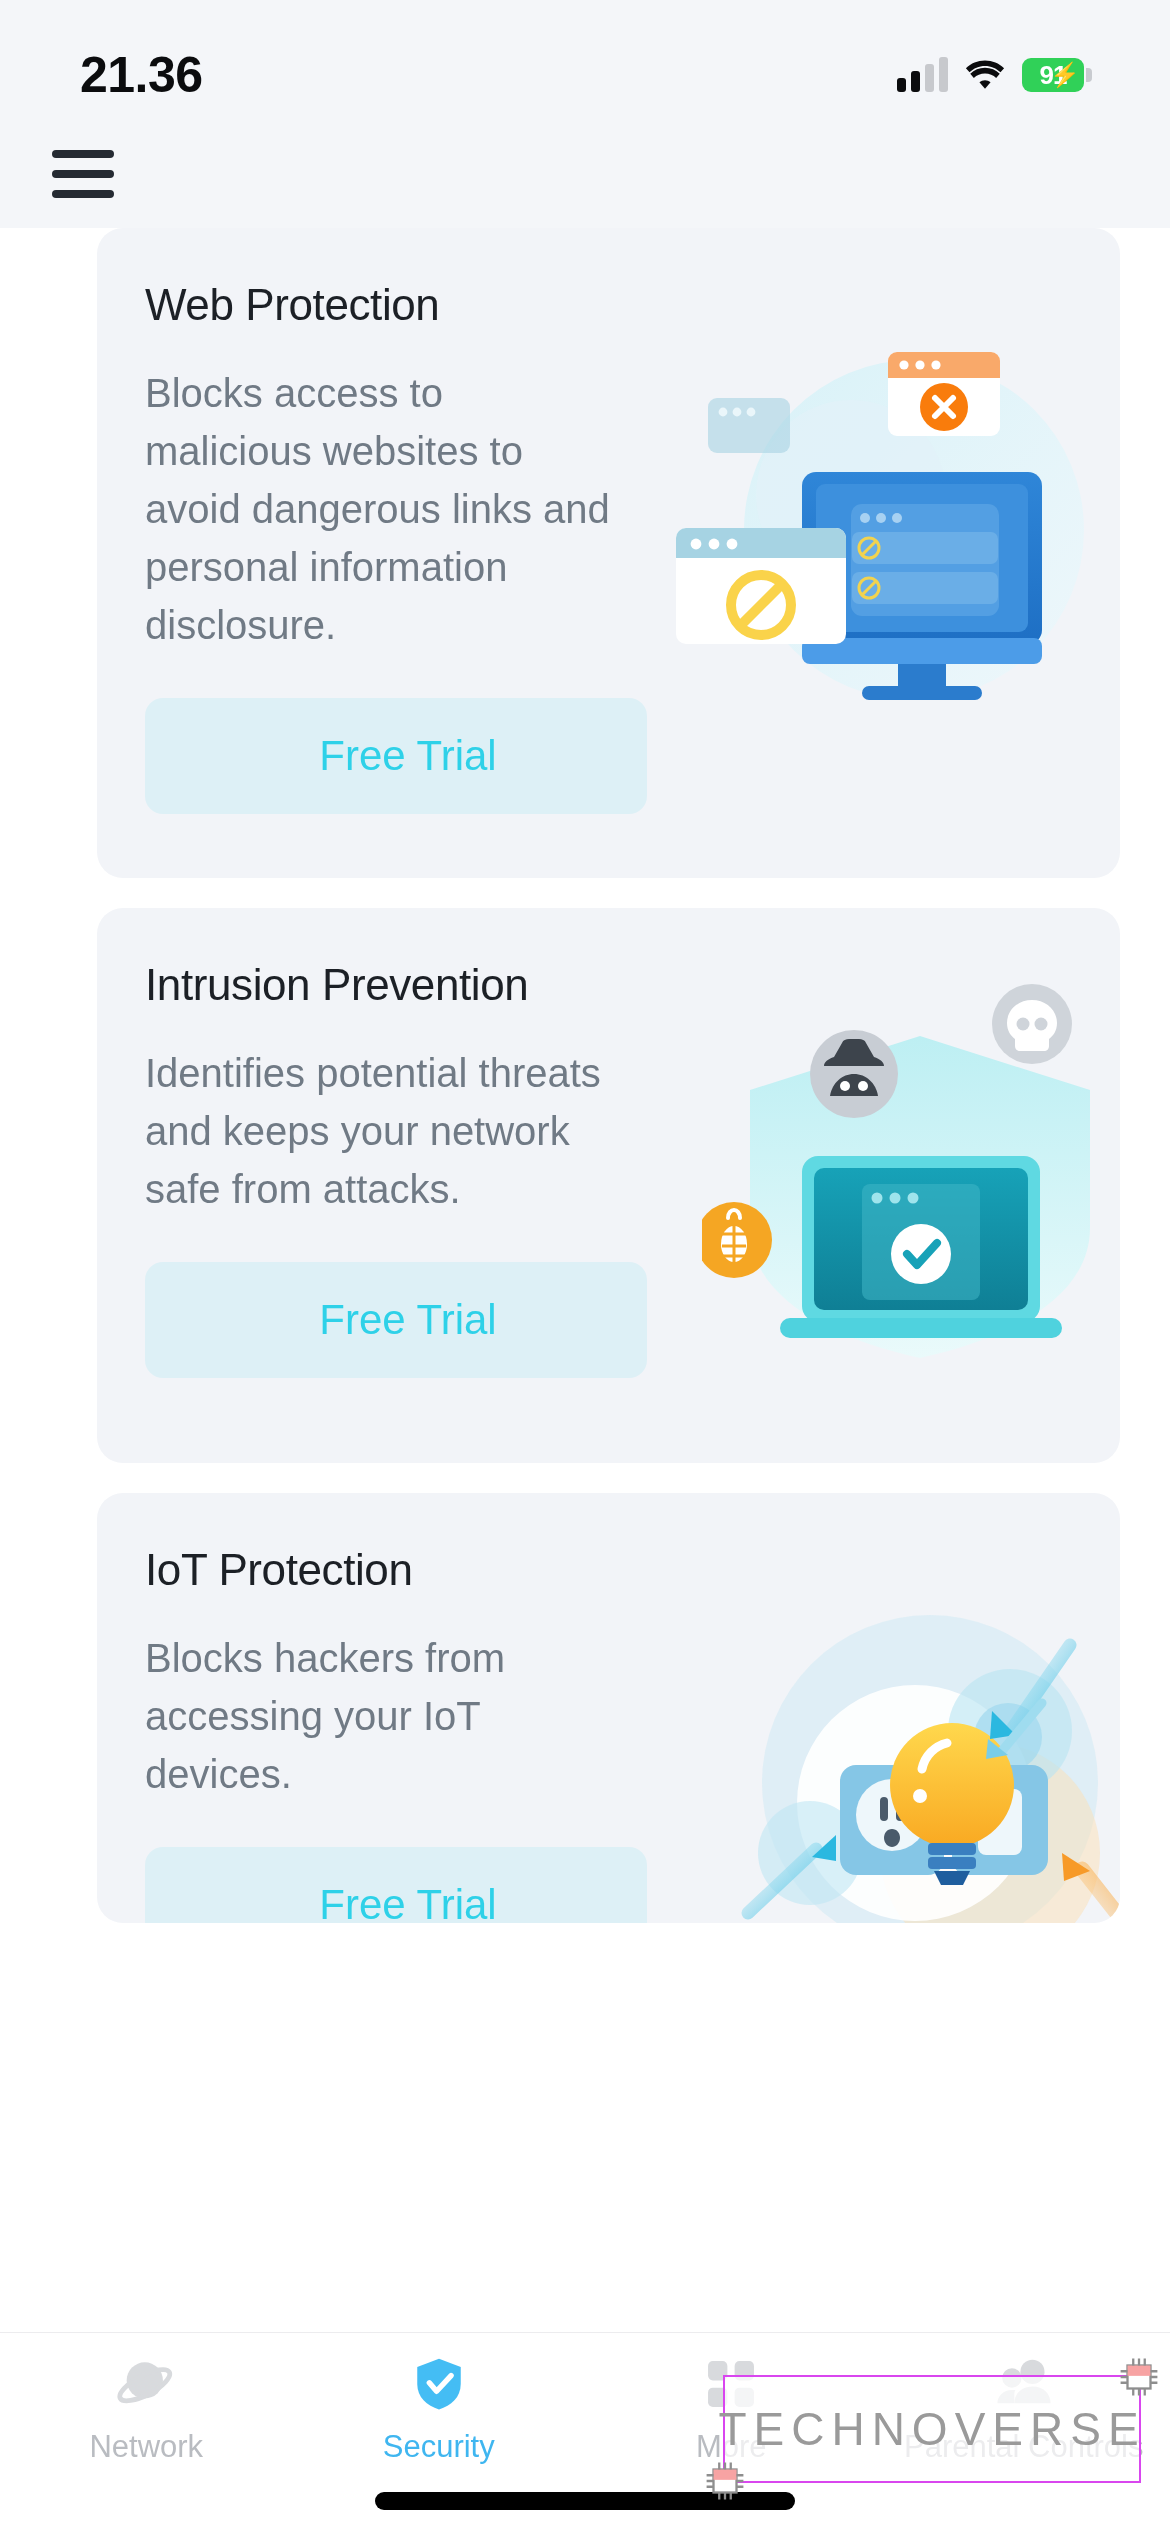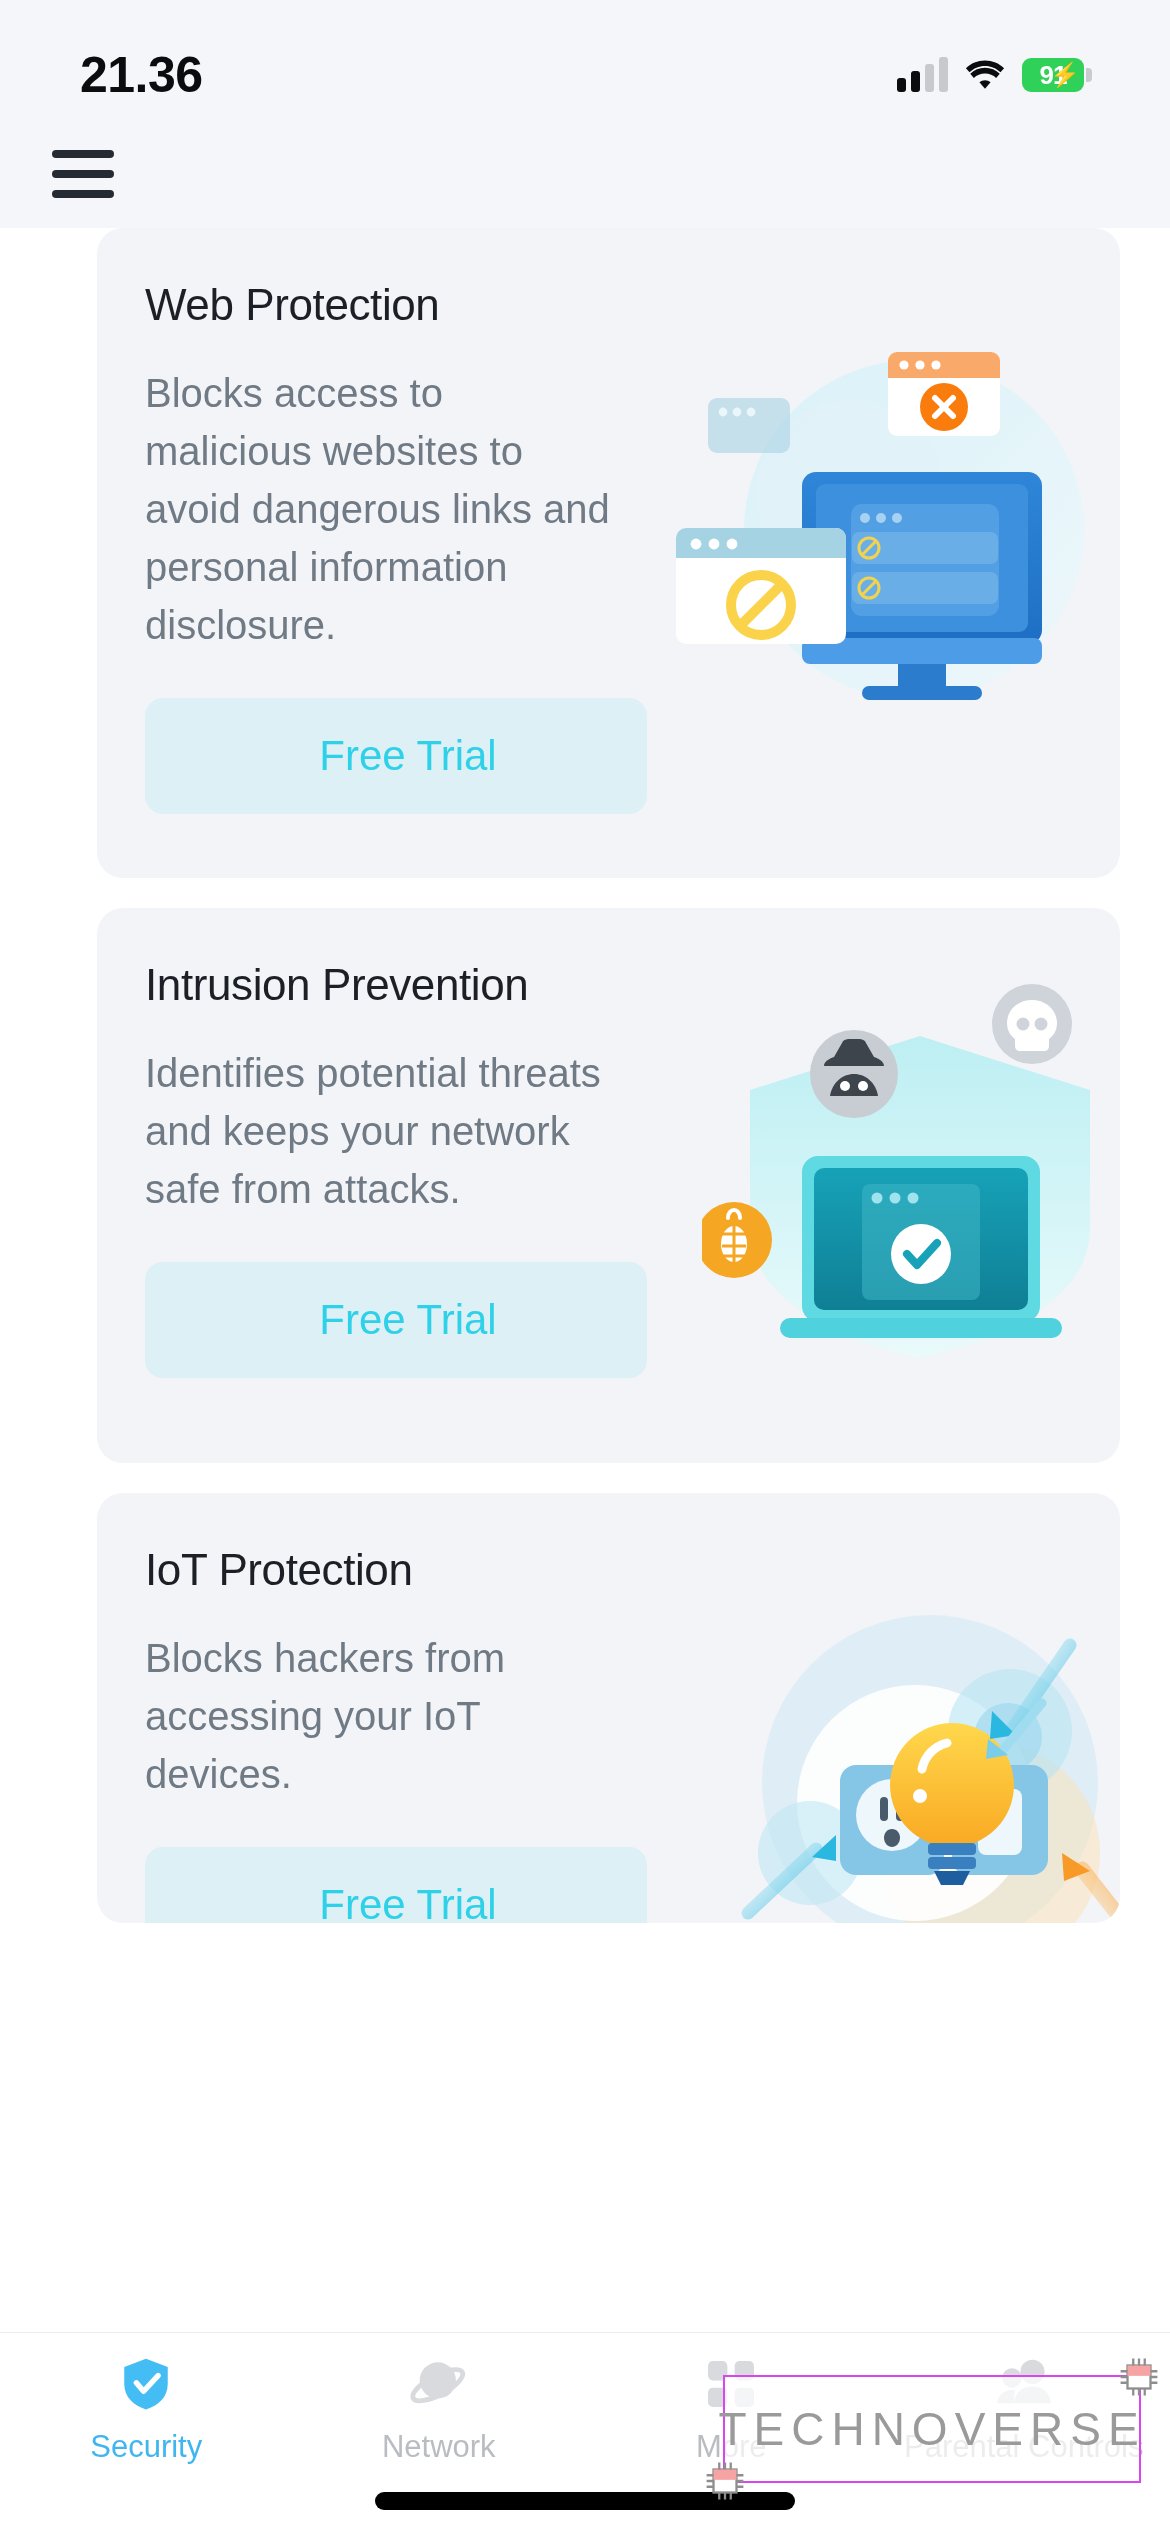--- a/index.html
+++ b/index.html
@@ -305,34 +305,34 @@
         <path d="M58 360 L126 296" stroke="url(#arrB)" stroke-width="13" stroke-linecap="round"></path>
         <path d="M146 282 L122 304 L146 308 Z" fill="#2bb8e0"></path>
         <path d="M458 400 L392 316" stroke="url(#arrO)" stroke-width="15" stroke-linecap="round"></path>
         <path d="M372 300 L400 318 L374 328 Z" fill="#f79a28"></path>
       </svg>
     </div>
   </div>
 
   <div class="tabbar">
 
+    <div class="tab">
+      <svg class="ico" viewBox="0 0 48 48">
+        <circle cx="23" cy="21" r="15" fill="#d8dadd"></circle>
+        <ellipse cx="23" cy="25" rx="23" ry="8" transform="rotate(-28 23 25)" fill="none" stroke="#d8dadd" stroke-width="4"></ellipse>
+      </svg>
+      <span class="lbl">Network</span>
+    </div>
+
     <div class="tab active">
       <svg class="ico" viewBox="0 0 48 48">
         <path d="M24 3 L42 10 V24 C42 35 34 42 24 45 C14 42 6 35 6 24 V10 Z" fill="#44bdf4"></path>
         <path d="M16 23l6 7 12-13" stroke="#ffffff" stroke-width="4.5" fill="none" stroke-linecap="round" stroke-linejoin="round"></path>
       </svg>
       <span class="lbl">Security</span>
-    </div>
-
-    <div class="tab">
-      <svg class="ico" viewBox="0 0 48 48">
-        <circle cx="23" cy="21" r="15" fill="#d8dadd"></circle>
-        <ellipse cx="23" cy="25" rx="23" ry="8" transform="rotate(-28 23 25)" fill="none" stroke="#d8dadd" stroke-width="4"></ellipse>
-      </svg>
-      <span class="lbl">Network</span>
     </div>
 
     <div class="tab">
       <svg class="ico" viewBox="0 0 48 48">
         <rect x="5" y="5" width="16" height="16" rx="4" fill="#d8dadd"></rect>
         <rect x="27" y="5" width="16" height="16" rx="4" fill="#d8dadd"></rect>
         <rect x="5" y="27" width="16" height="16" rx="4" fill="#d8dadd"></rect>
         <rect x="27" y="27" width="16" height="16" rx="4" fill="#d8dadd"></rect>
       </svg>
       <span class="lbl">More</span>

